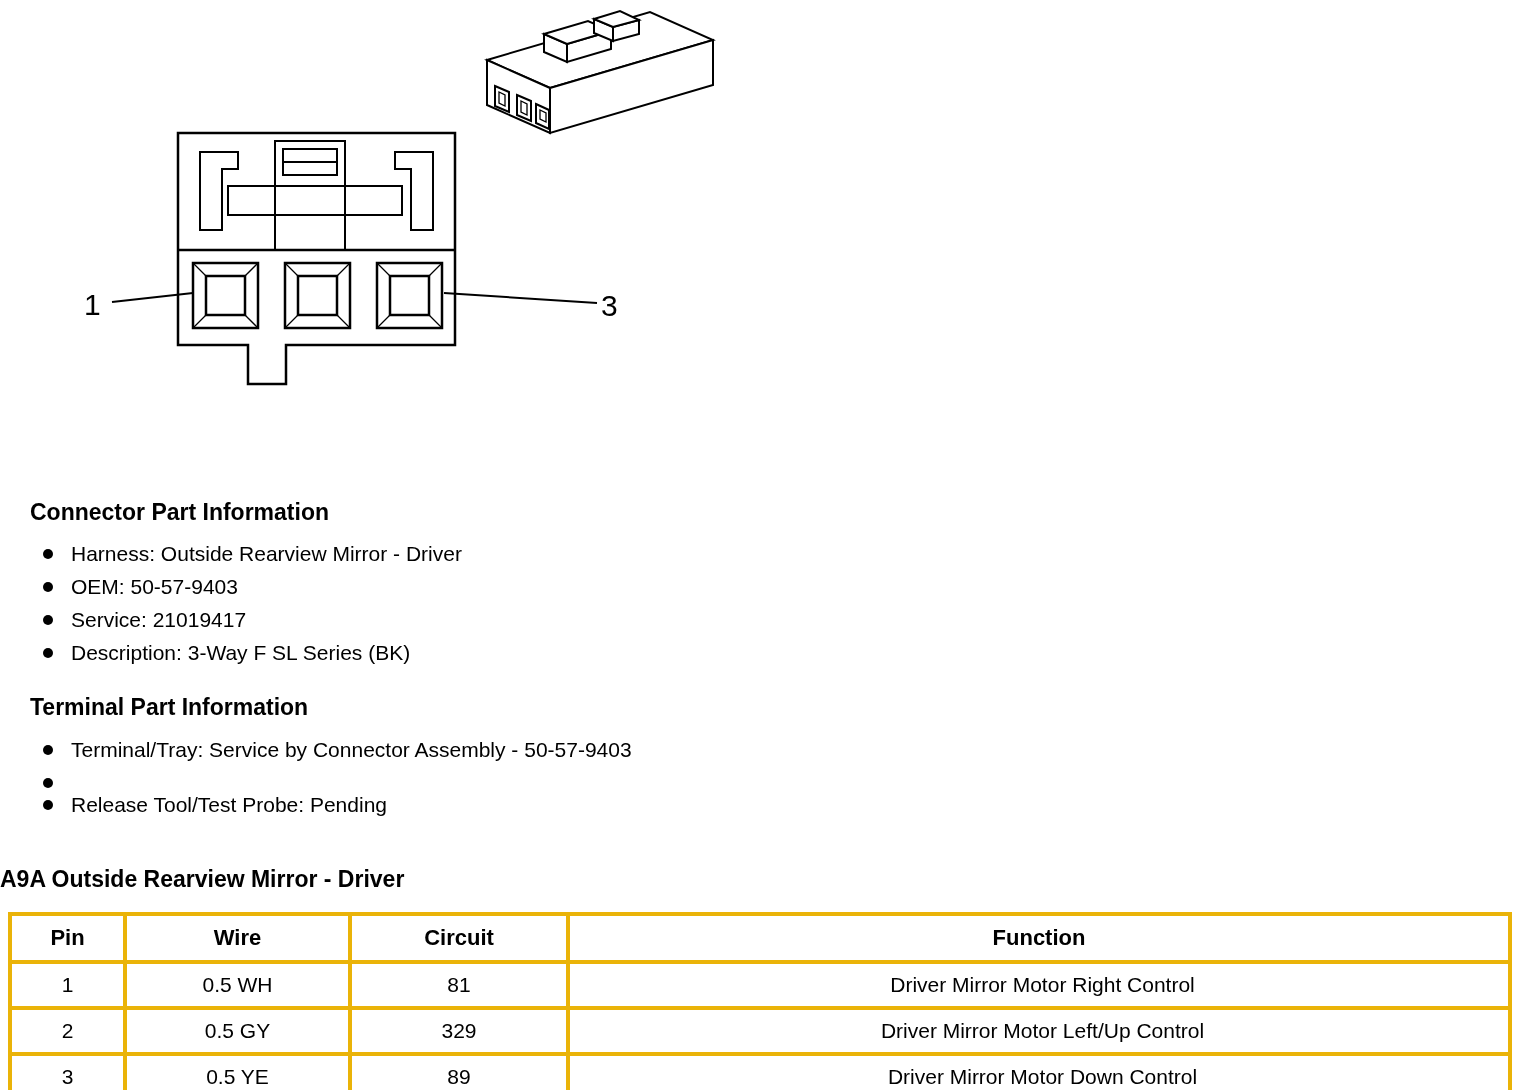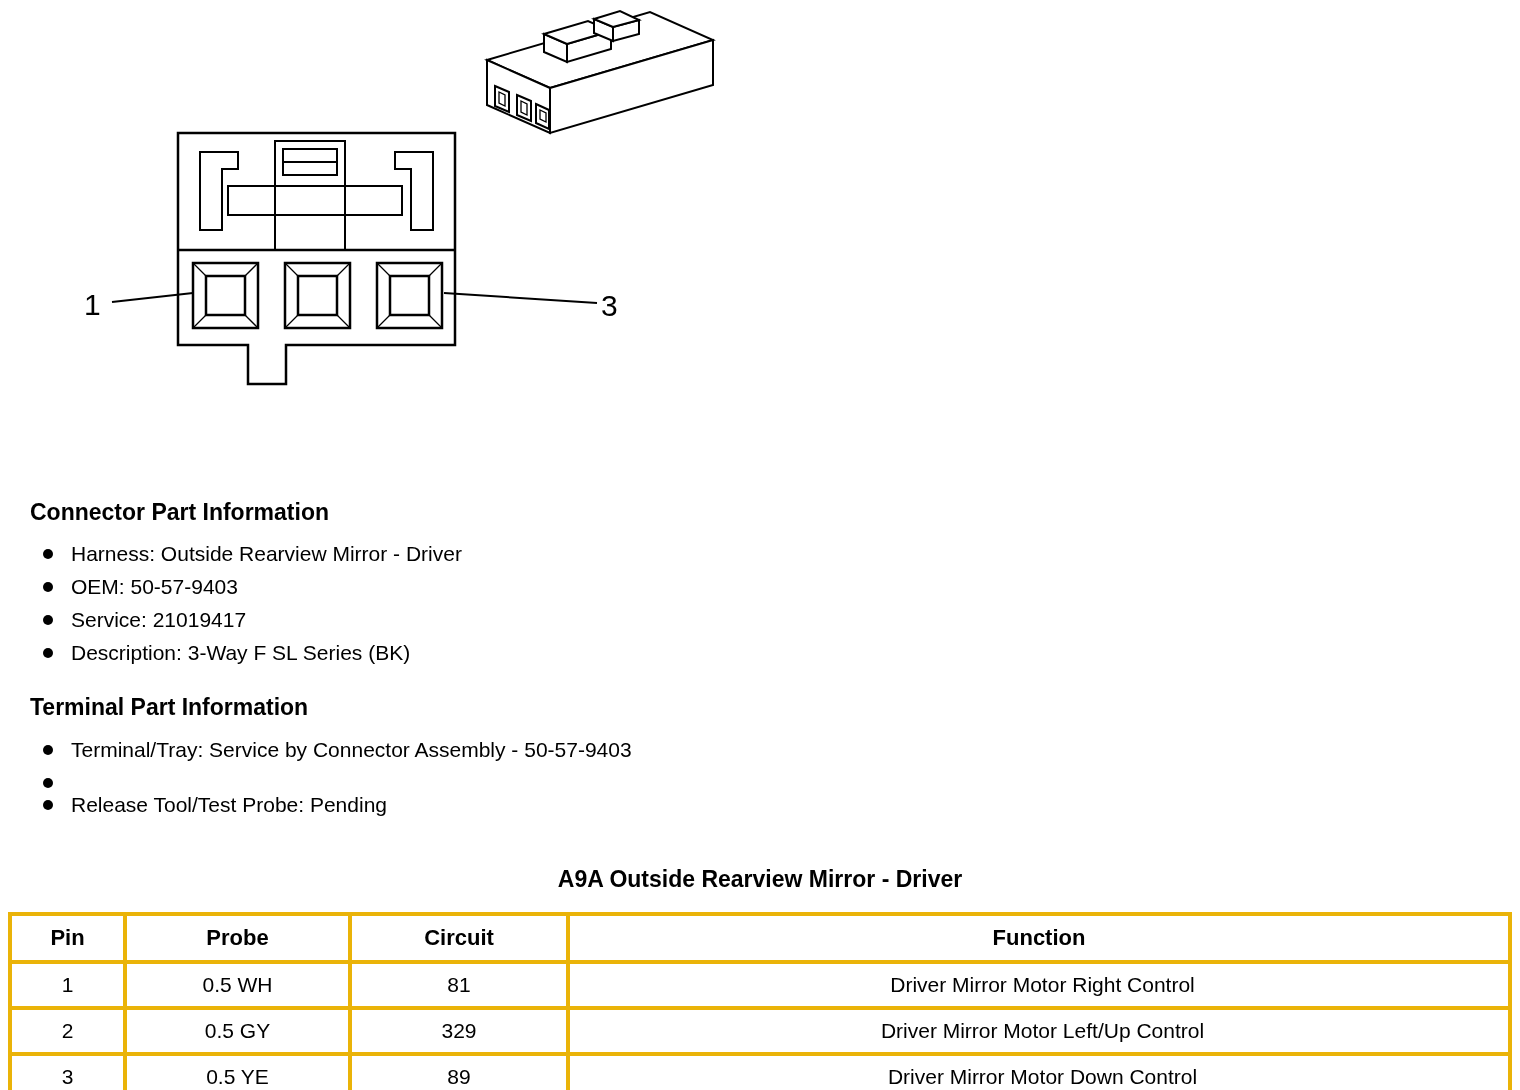--- a/index.html
+++ b/index.html
@@ -15,21 +15,21 @@
   .thin{ fill:none; stroke:#000; stroke-width:1.3; }
   .callout { font-family:"Liberation Sans", sans-serif; font-size:30px; fill:#000; }
 
   
   .sec-title { position:absolute; margin:16px; font-size:23px; font-weight:bold; line-height:23px; }
   .blist { position:absolute; margin:9px; padding:0; list-style:none; }
   .blist li { display:flex; align-items:flex-start; line-height:33px; font-size:21px; }
   .bullet { flex:0 0 10px; width:10px; height:10px; border-radius:50%; background:#000; margin-top:12px; margin-right:18px; }
 
   
-  .table-title { position:absolute; left:0; right:0; top:866px; margin:0; text-align:center; font-size:23px; font-weight:bold; }
+  .table-title { position:absolute; left:0; right:0; top:866px; margin:0; text-align:left; font-size:23px; font-weight:bold; }
   .pin-table { position:absolute; left:8px; top:912px; width:1504px; border-collapse:collapse; table-layout:fixed; border:3px solid #000; }
   .pin-table th, .pin-table td { border:4px solid #eab308; height:42px; padding:0; font-size:21px; text-align:center; }
   .pin-table th { font-size:22px; font-weight:bold; height:44px; }
   .pin-table td.func { text-align:center; padding-left:7px; }
 </style>
 </head>
 <body>
 
 <div class="page">
 
@@ -152,21 +152,21 @@
   <table class="pin-table">
     <colgroup>
       <col style="width:115px">
         <col style="width:225px">
         <col style="width:218px">
         <col>
     </colgroup>
     <thead>
       <tr>
         <th>Pin</th>
-        <th>Probe</th>
+        <th>Wire</th>
         <th>Circuit</th>
         <th>Function</th>
       </tr>
     </thead>
     <tbody>
       <tr>
         <td>1</td>
         <td>0.5 WH</td>
         <td>81</td>
         <td class="func">Driver Mirror Motor Right Control</td>

